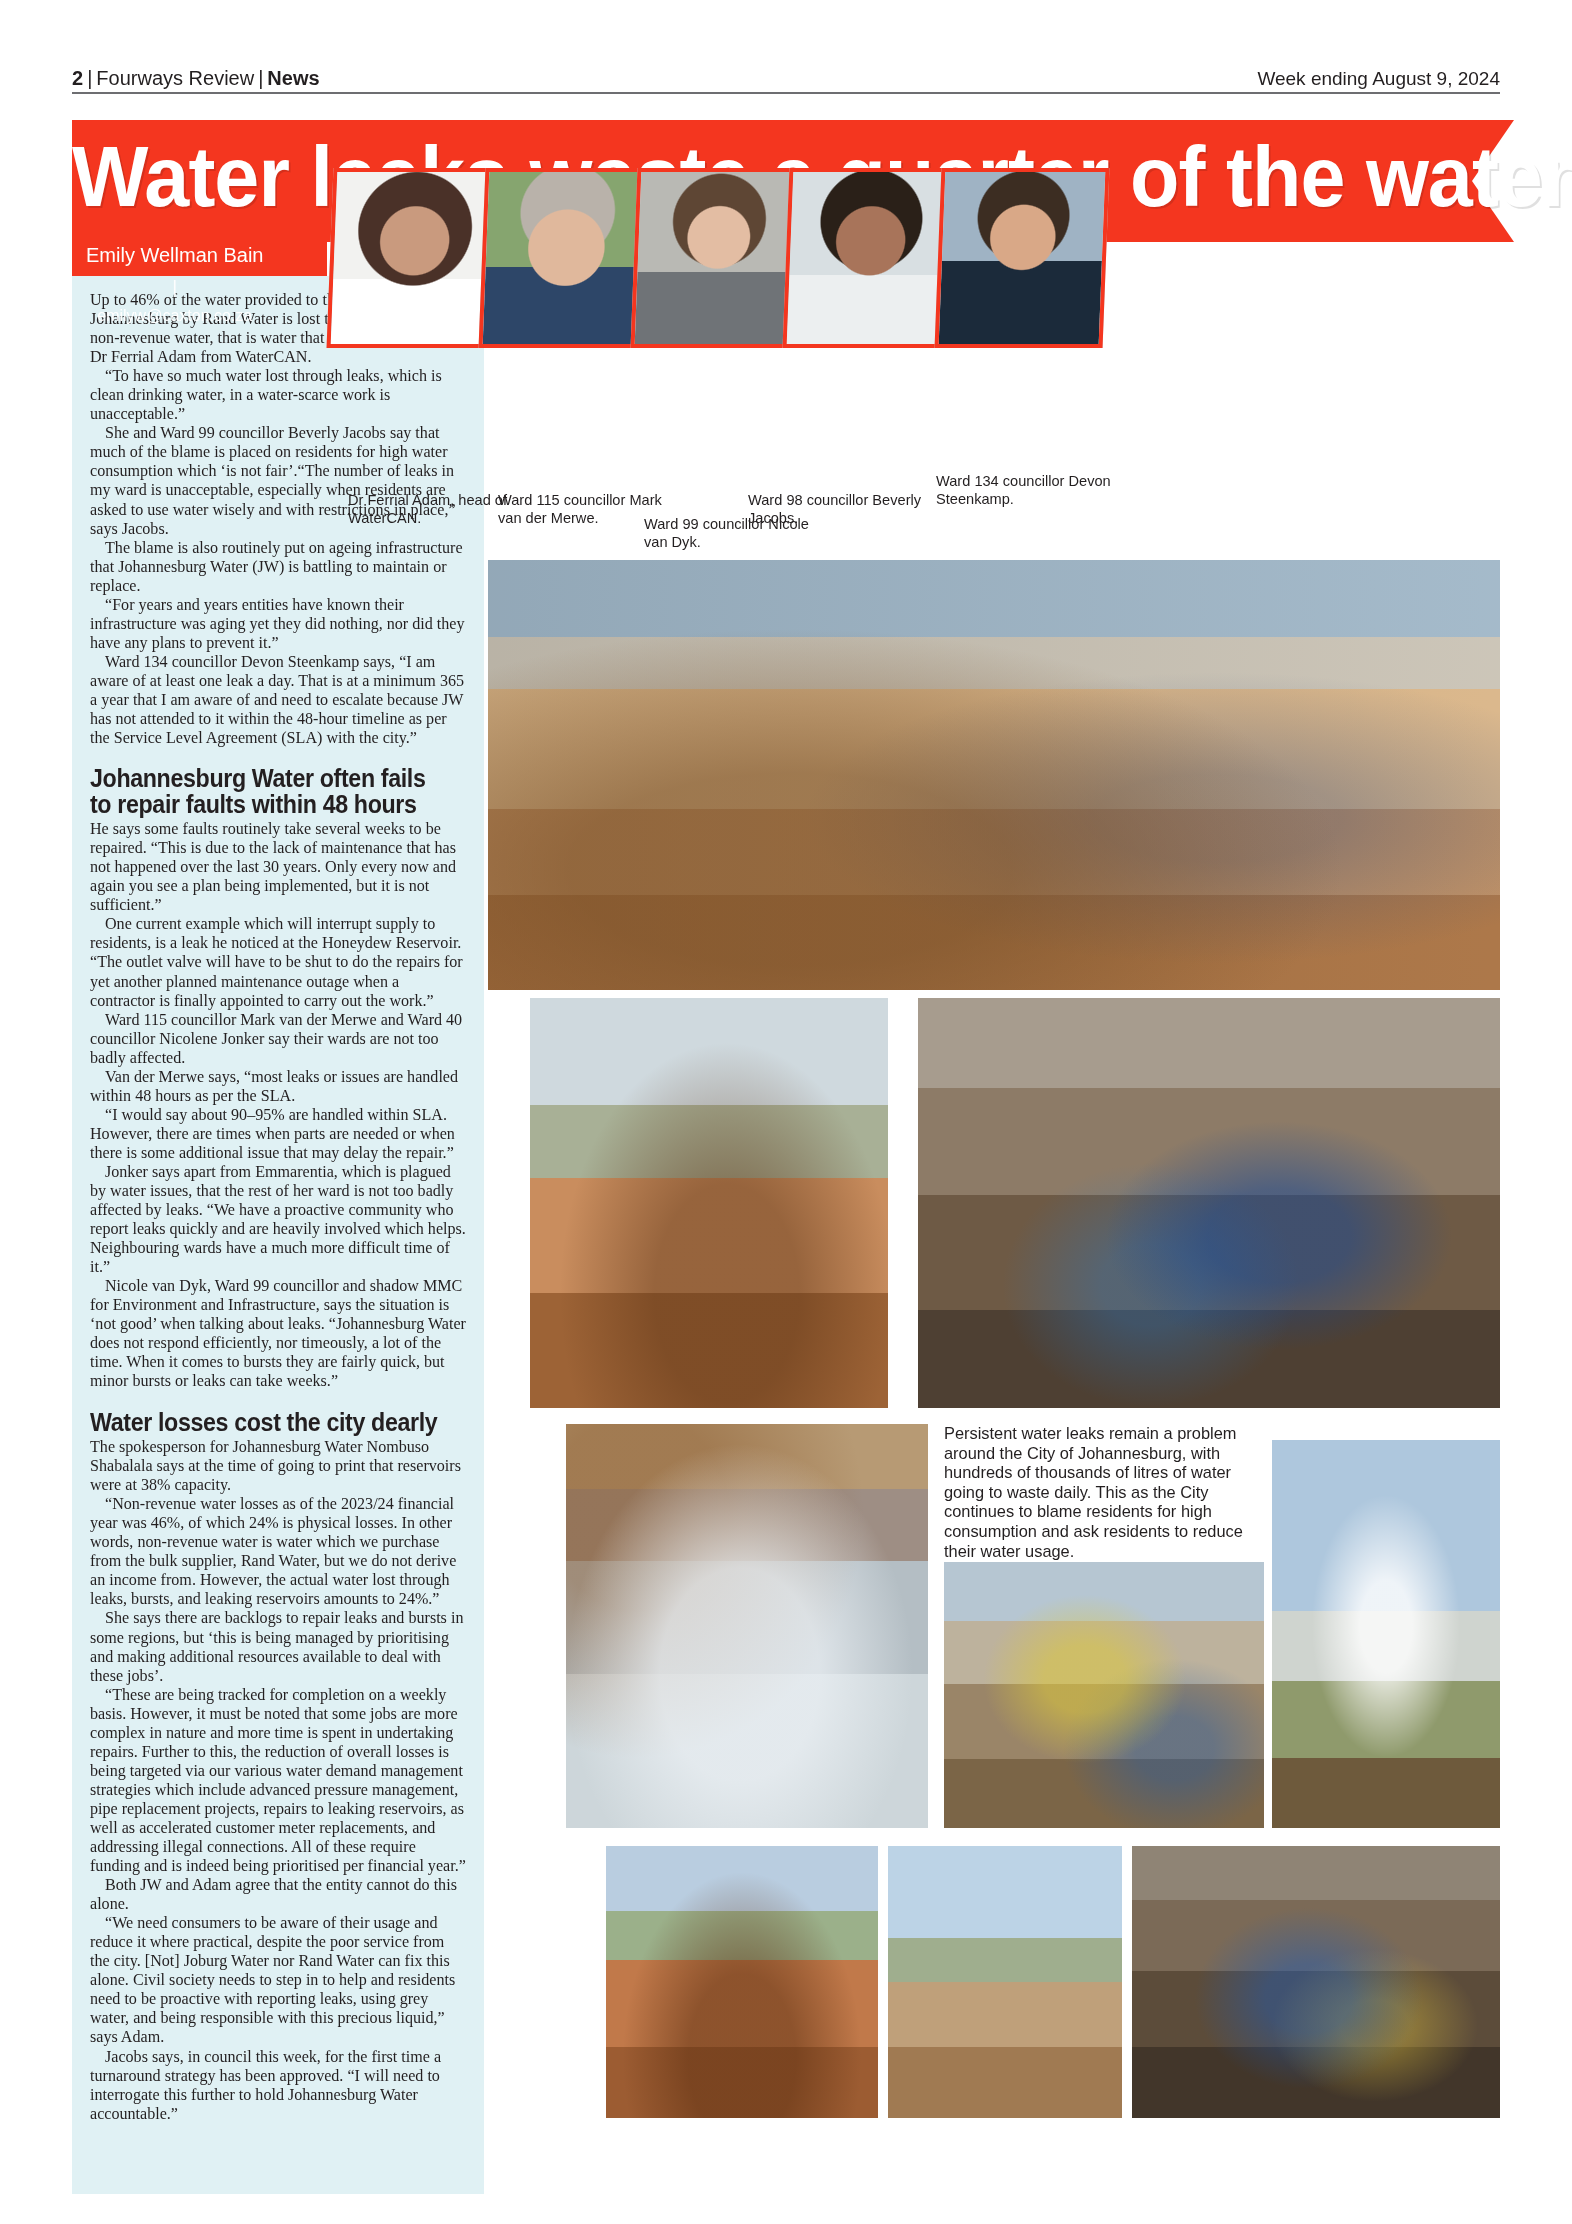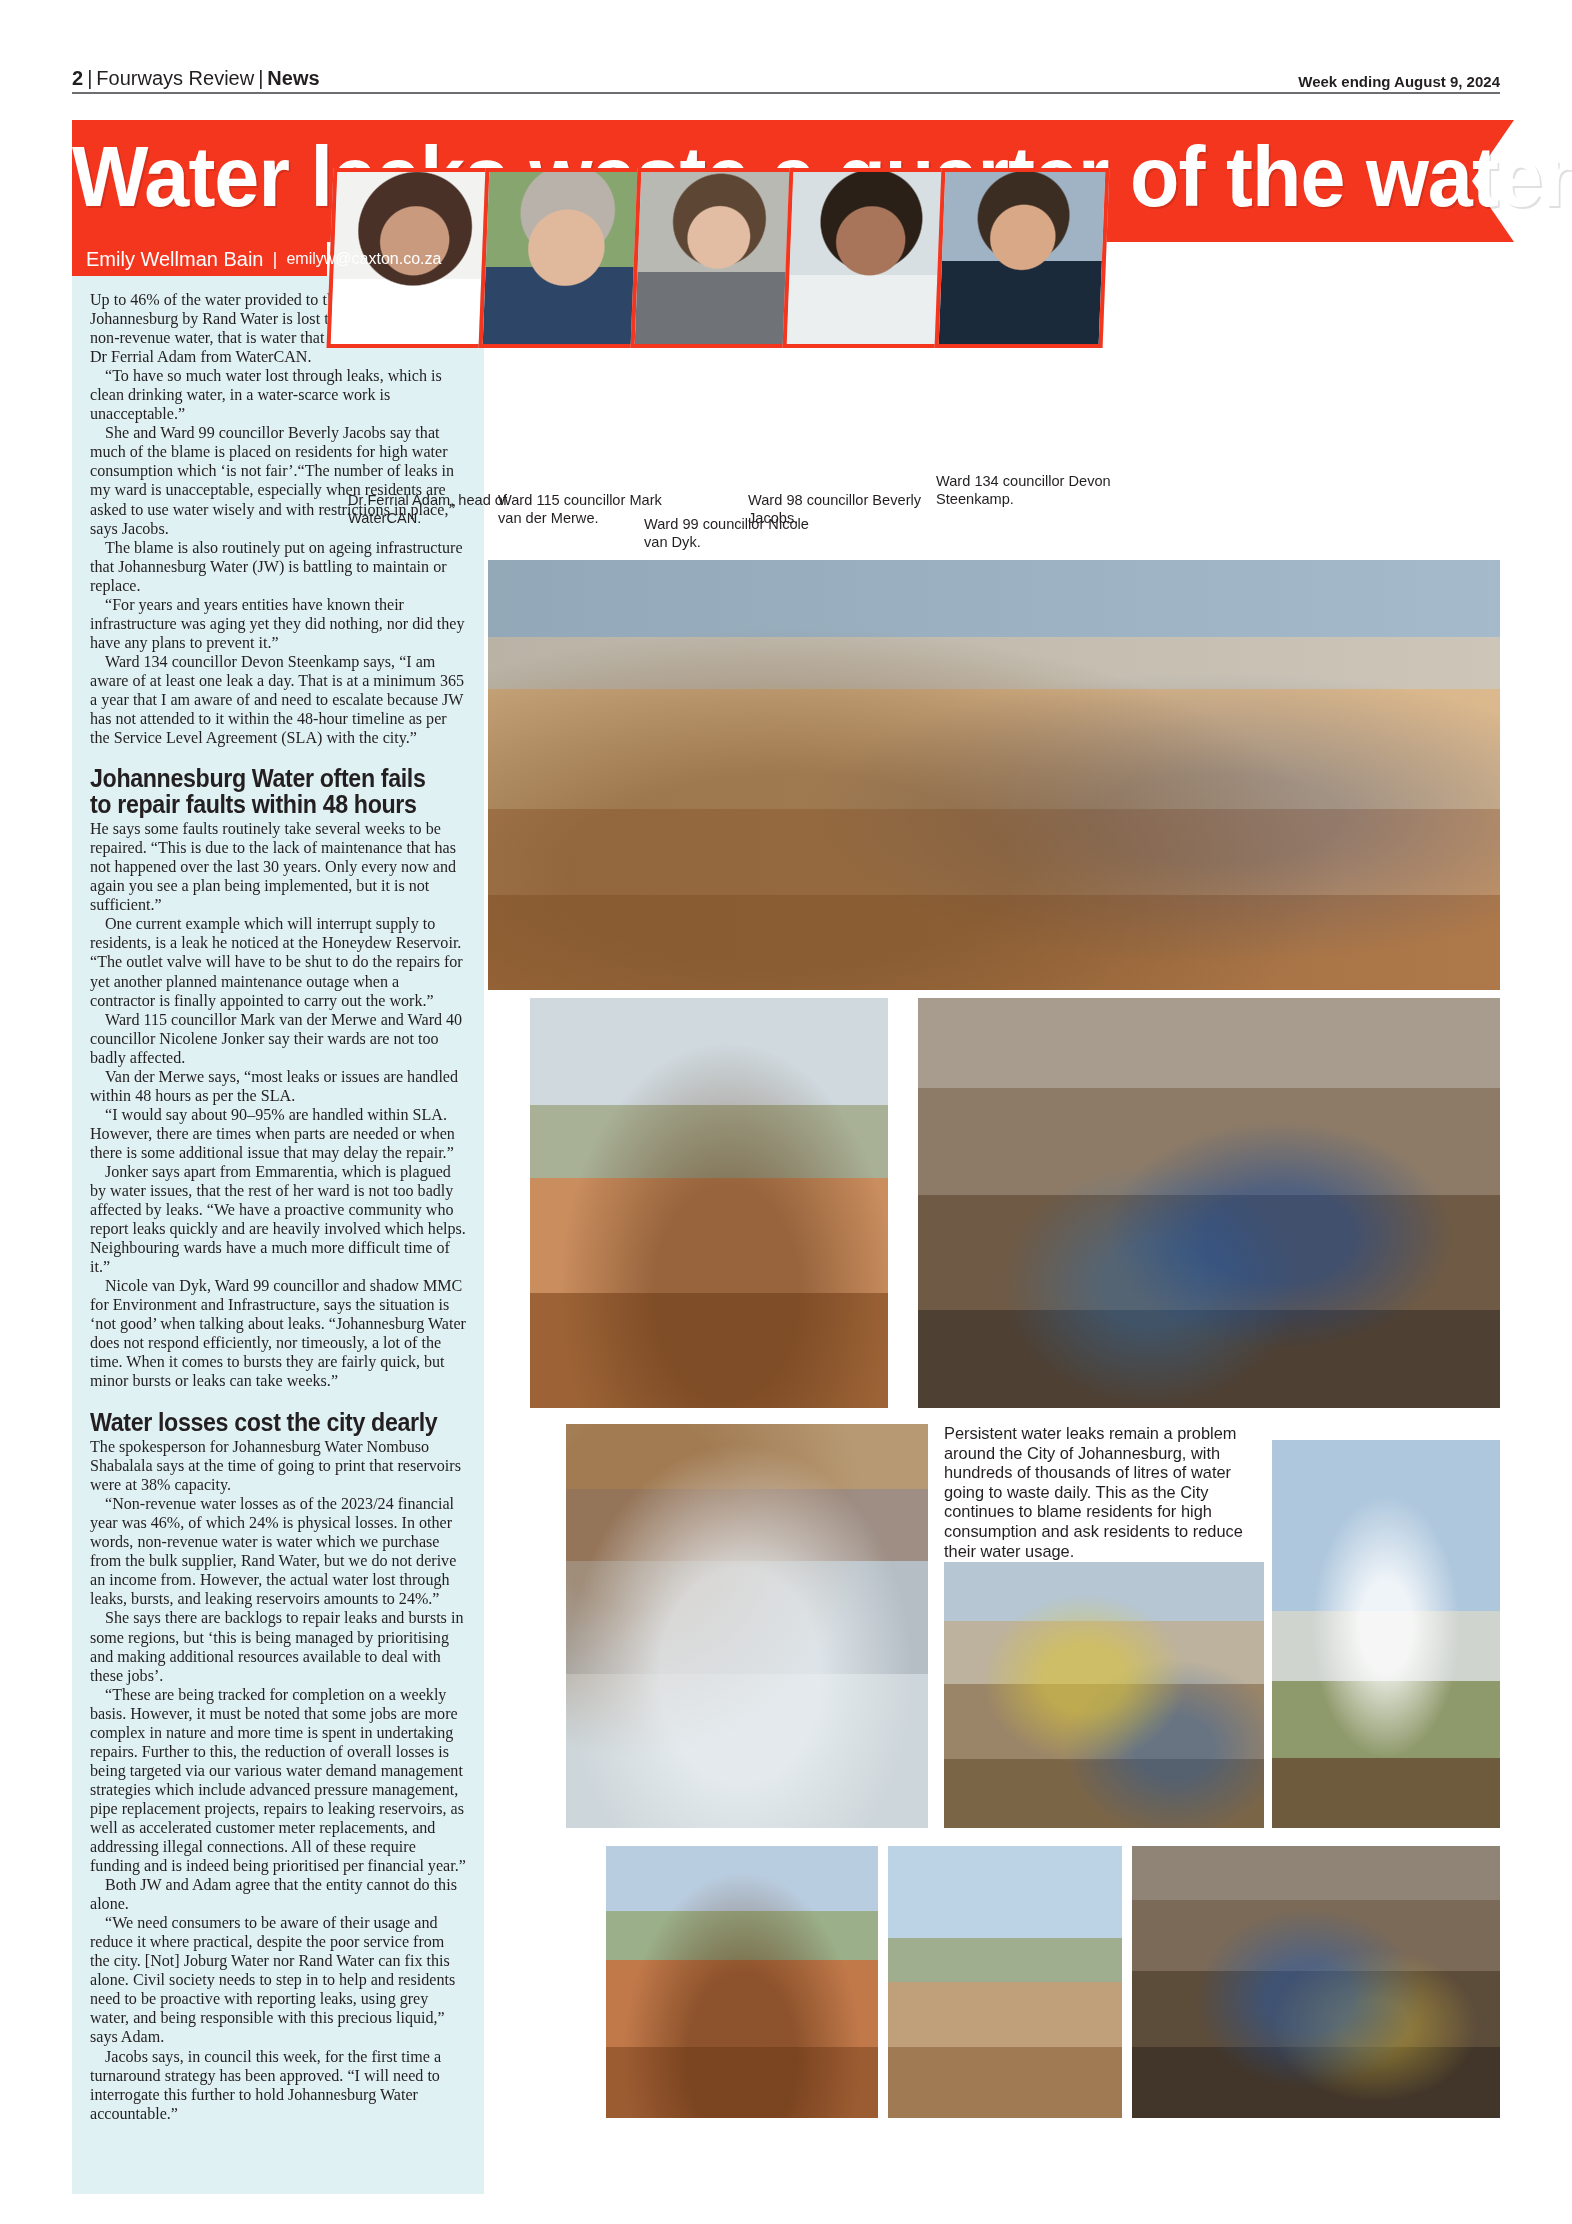--- a/index.html
+++ b/index.html
@@ -15,21 +15,21 @@
   
   .masthead {
     position:absolute; left:72px; top:60px; width:1428px; height:30px;
     display:flex; align-items:flex-end; justify-content:space-between;
   }
   .mast-left { font-size:20px; letter-spacing:0; white-space:nowrap; }
   .mast-left .pg { font-weight:bold; }
   .mast-left .sep { color:#231f20; padding:0 4px; }
   .mast-left .pub { font-weight:normal; }
   .mast-left .sec { font-weight:bold; }
-  .mast-right { font-size:15px; font-weight:bold; white-space:nowrap; }
+  .mast-right { font-size:19px; font-weight:normal; white-space:nowrap; }
   .mast-rule {
     position:absolute; left:72px; top:92px; width:1428px; height:2px;
     background:#6d6e71;
   }
 
   
   .headline-band {
     position:absolute; left:72px; top:120px; width:1400px; height:122px;
     background:#f4361f;
     overflow:visible;
@@ -54,21 +54,21 @@
   }
 
   
   .byline-band {
     position:absolute; left:72px; top:242px; width:255px; height:34px;
     background:#f4361f;
   }
   .byline {
     position:absolute; left:86px; top:244px; height:30px;
     display:flex; align-items:center; gap:9px;
-    color:#ffffff; white-space:nowrap; z-index:4;
+    color:#ffffff; white-space:nowrap; z-index:4;flex-direction:column;
   }
   .byline .who { font-size:20px; font-weight:normal; }
   .byline .bar { font-size:19px; opacity:.95; }
   .byline .mail { font-size:16px; }
 
   
   .textcol {
     position:absolute; left:72px; top:276px; width:412px; height:1918px;
     background:#e0f1f4;
     padding:14px 18px 16px 18px;

